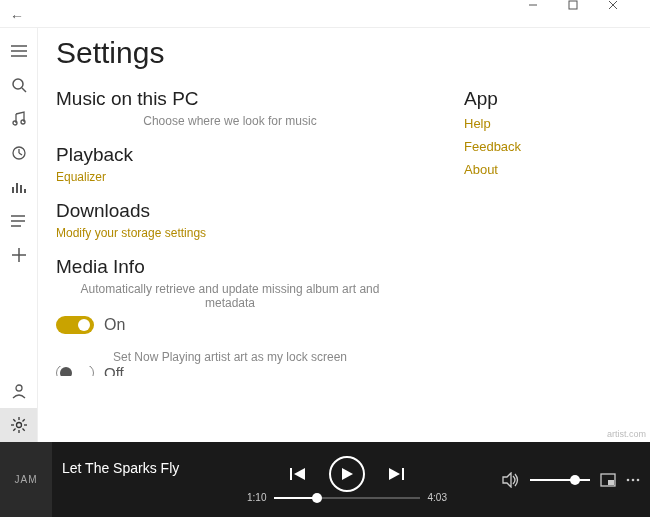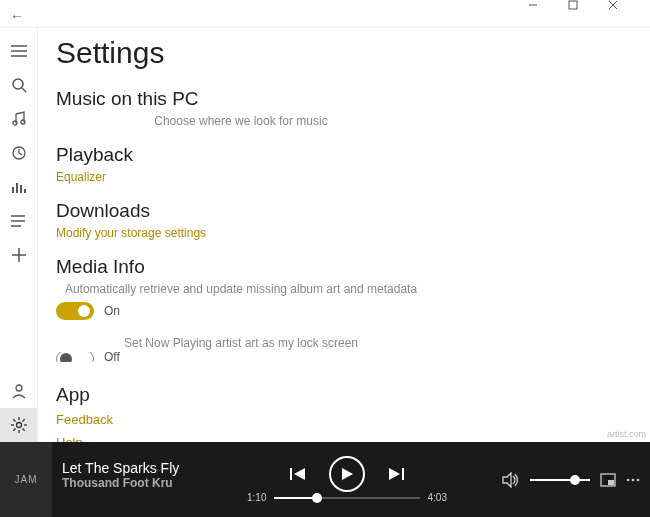--- a/index.html
+++ b/index.html
@@ -48,21 +48,21 @@
   
   .main {
     position: absolute;
     top: 28px; left: 38px; right: 0; bottom: 75px;
     overflow: hidden;
     padding: 8px 16px 0 18px;
   }
   h1.page-title {
     font-weight: 300; font-size: 30px; color: #222; margin-bottom: 18px;
   }
-  .columns { display: flex; gap: 16px; flex-direction: column; }
+  .columns { display: flex; gap: 60px; }
   .col-left { flex: 1; max-width: 370px; }
   .col-right { width: 170px; }
   h2.section {
     font-weight: 400; font-size: 19px; color: #222; margin-bottom: 4px;
   }
   .section-block { margin-bottom: 16px; }
   .desc { font-size: 12px; color: #888; margin-bottom: 2px; text-align: center; }
   .link { font-size: 12px; color: #b28a00; margin-top: 2px; cursor: pointer; display: block; }
   .app-links .link { color: #b28a00; font-size: 13px; margin-bottom: 8px; }
   
@@ -70,24 +70,24 @@
   .toggle {
     width: 38px; height: 18px; border-radius: 9px; background: #c9a300;
     position: relative; cursor: pointer;
   }
   .toggle::after {
     content: ""; position: absolute; width: 12px; height: 12px; background: #fff;
     border-radius: 50%; top: 3px; right: 4px;
   }
   .toggle.off { background: #fff; border: 1.5px solid #888; }
   .toggle.off::after { background: #555; right: auto; left: 3px; top: 1.5px; }
-  .toggle-label { font-size: 12px; color: #555; }
+  .toggle-label { font-size: 16px; color: #555; }
   .cutoff { position: relative; height: 10px; overflow: hidden; }
   .cutoff .toggle { position: absolute; top: -2px; }
-  .cutoff .toggle-label { position: absolute; top: -2px; left: 48px; font-size: 12px; color: #555; }
+  .cutoff .toggle-label { position: absolute; top: -2px; left: 48px; font-size: 15px; color: #555; }
   
   .player {
     position: absolute; left: 0; right: 0; bottom: 0; height: 75px;
     background: #1a1a1a; color: #ddd; display: flex; align-items: stretch;
     font-size: 12px;
   }
   .player .art {
     width: 52px; height: 75px; background: #2b2b2b;
     display: flex; align-items: center; justify-content: center;
     font-size: 10px; color: #aaa; letter-spacing: 1px;
@@ -268,36 +268,35 @@
           <div class="toggle off"></div>
           <span class="toggle-label">Off</span>
         </div>
       </div>
 
     </div>
     <div class="col-right">
       <div class="section-block">
         <h2 class="section">App</h2>
         <div class="app-links" style="margin-top:6px;">
+          <a class="link">Help</a>
           <a class="link">Feedback</a>
-          <a class="link">Help</a>
-          <a class="link">Info</a>
+          <a class="link">About</a>
         </div>
       </div>
     </div>
   </div>
 </div>
 
 <div class="watermark">artist.com</div>
 
 <div class="player">
   <div class="art">JAM</div>
   <div class="trackinfo">
     <div class="track-title">Let The Sparks Fly</div>
-    <div class="track-artist">Thousand Foot Kru</div>
   </div>
   <div class="center">
     <div class="controls">
       <div class="ctrl-btn">
         <svg width="18" height="14">
             <line x1="2" y1="1" x2="2" y2="13" stroke="#fff" stroke-width="2"></line>
             <polygon points="16,1 16,13 5,7" fill="#fff"></polygon>
           </svg>
       </div>
       <div class="ctrl-btn play-btn">

